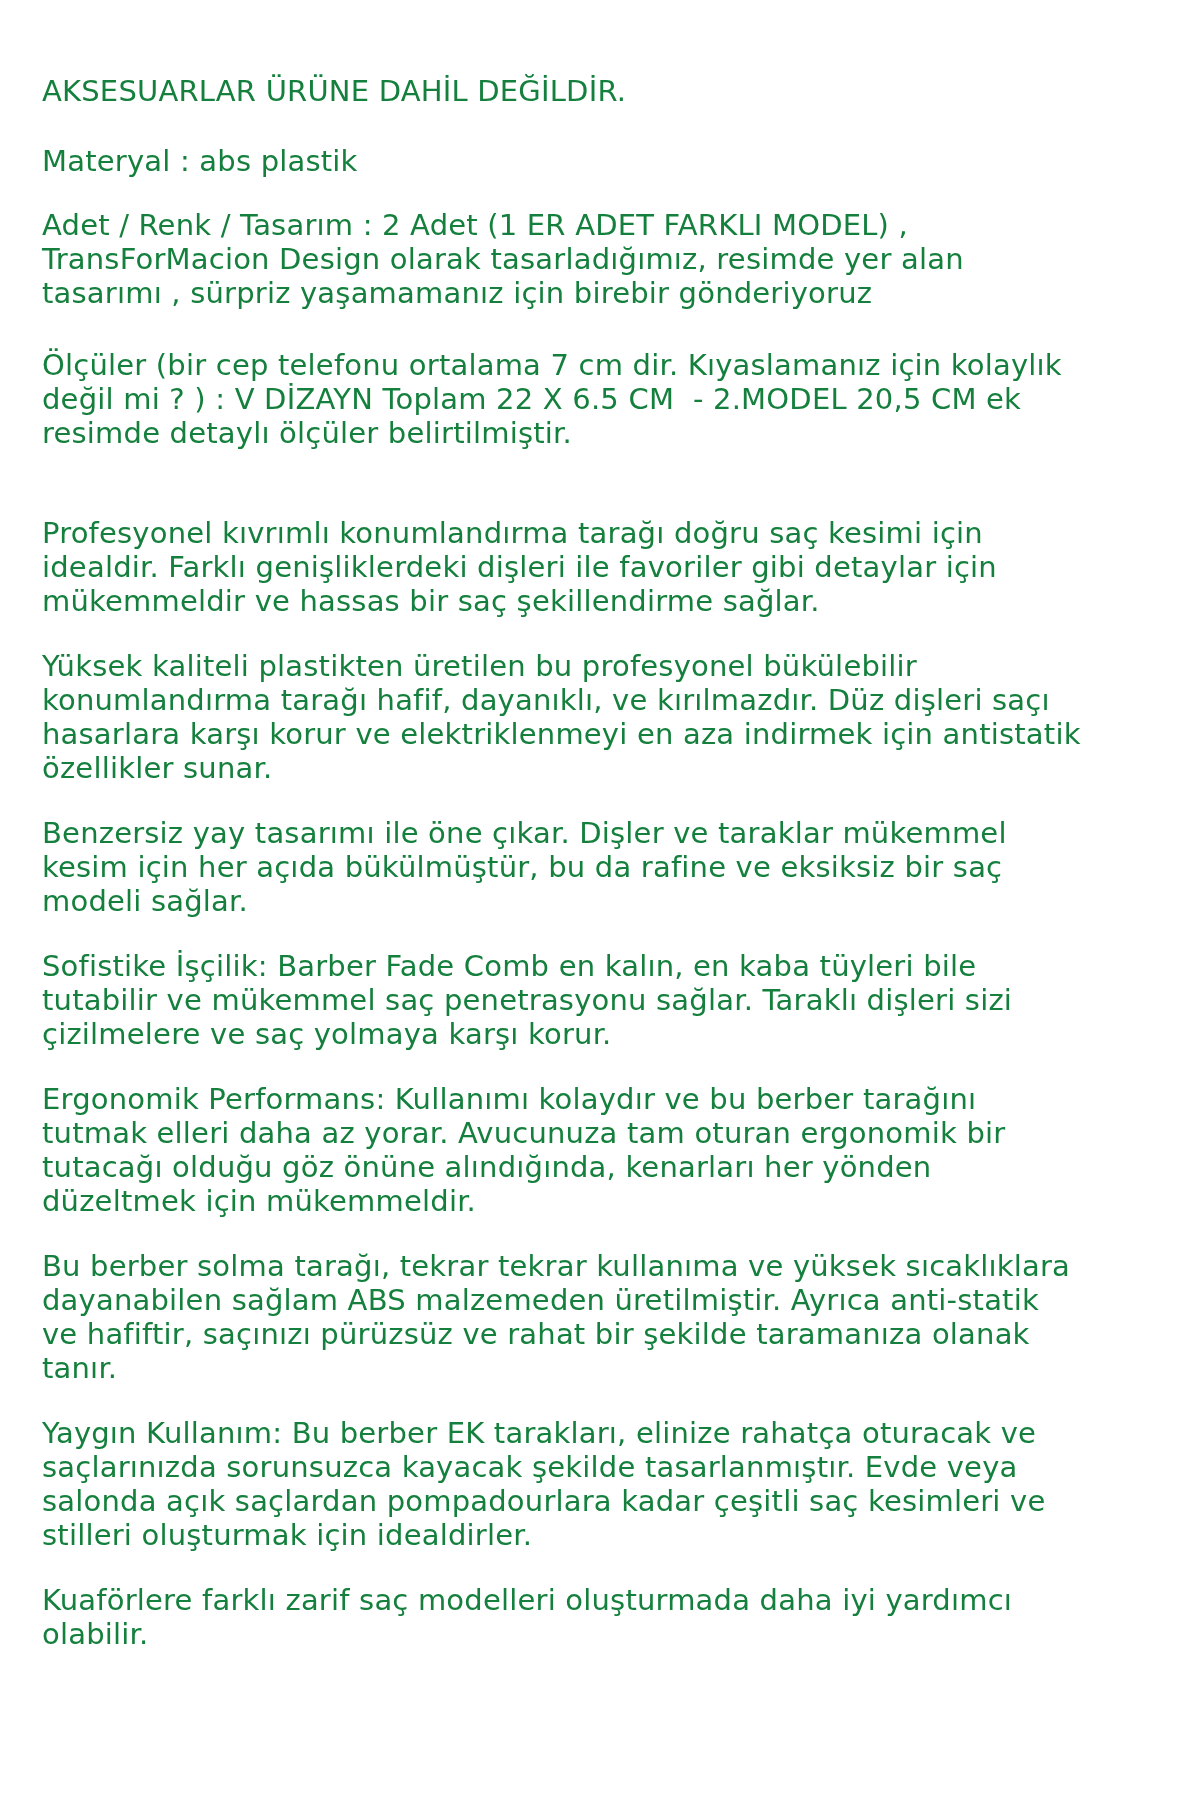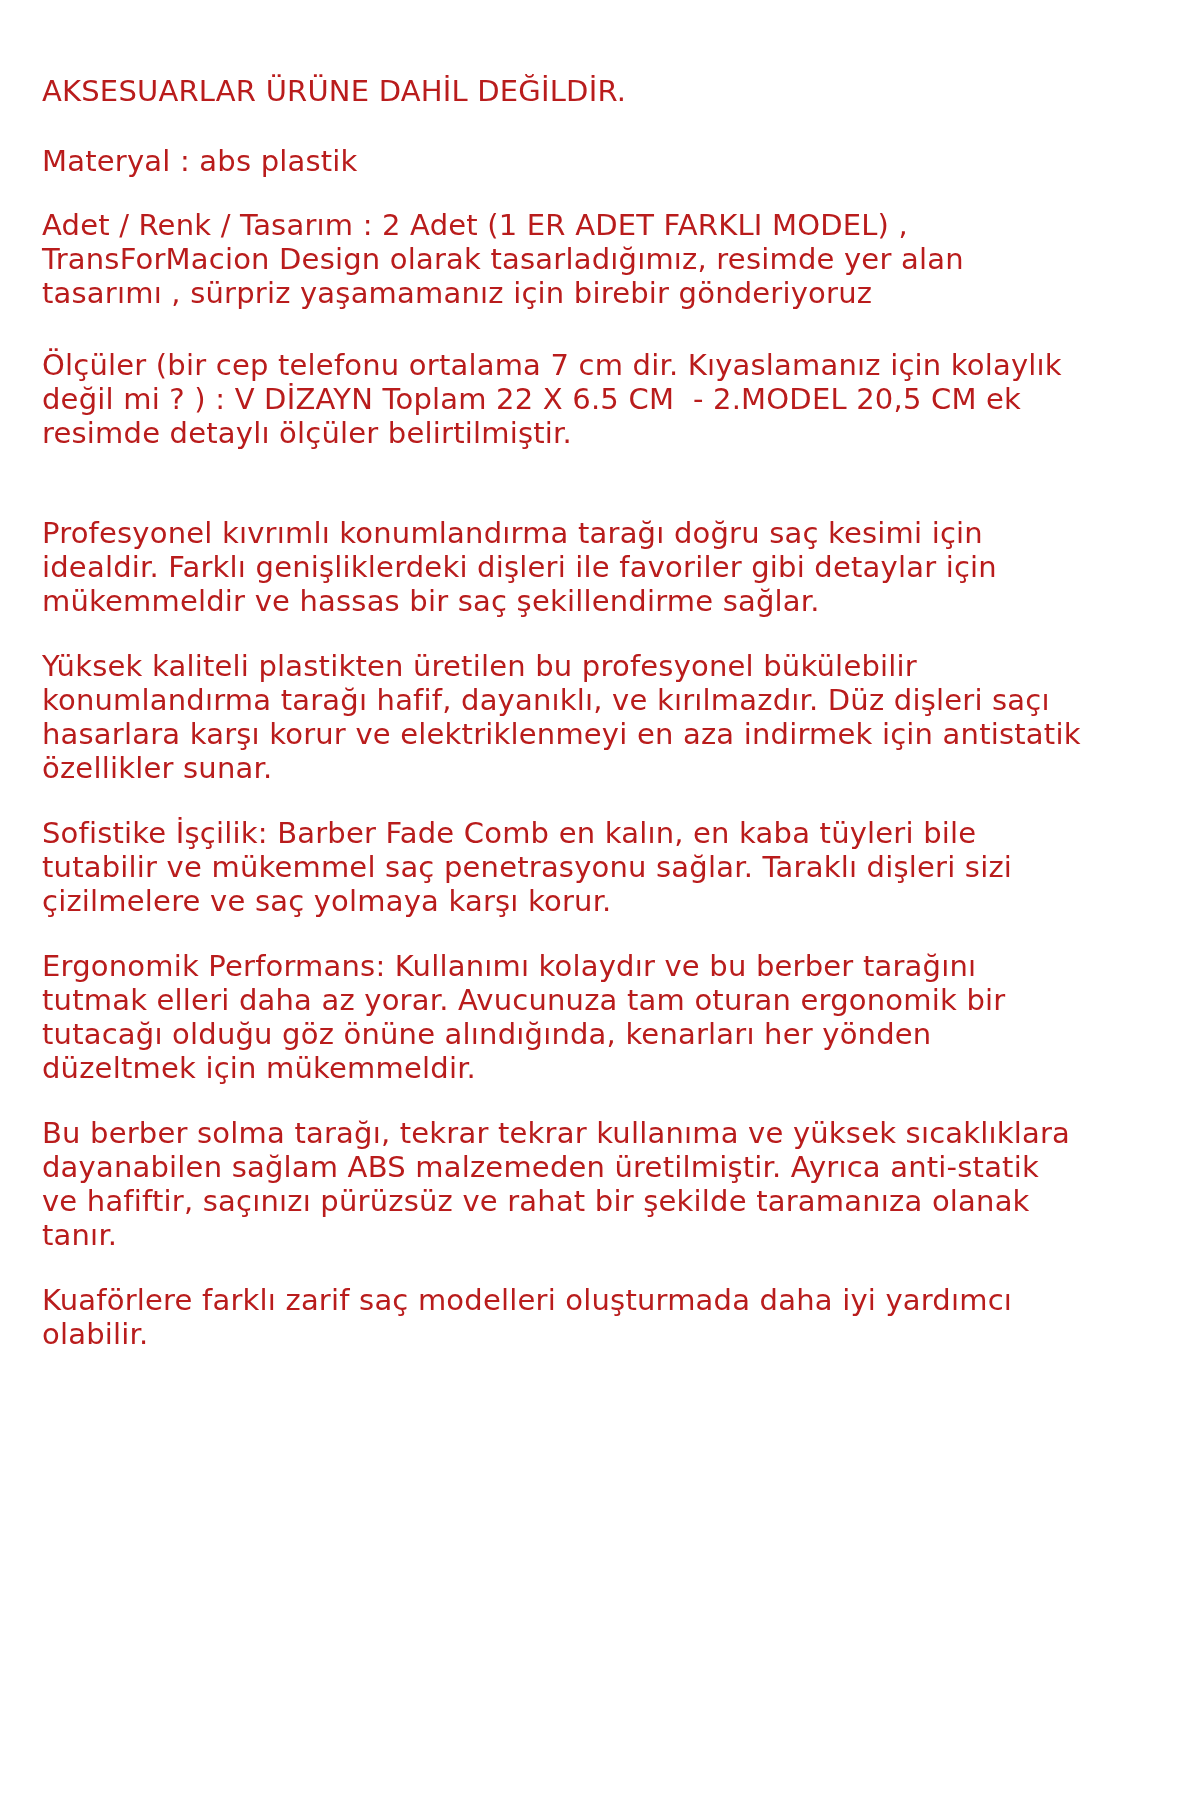--- a/index.html
+++ b/index.html
@@ -20,21 +20,21 @@
     padding: 74px 36px 0 42px;
     color: #3a3d42;
   }
   .para {
     margin: 0 0 31px 0;
     font-size: 29px;
     line-height: 34px;
     font-weight: 400;
     letter-spacing: 0.2px;
     white-space: pre-wrap;
-    color: #b91c1c;
+    color: #15803d;
   }
   .para.after-title   { margin-bottom: 36px; }
   .para.after-material{ margin-bottom: 30px; }
   .para.after-qty     { margin-bottom: 38px; }
   .para.gap-large     { margin-bottom: 66px; }
   .para:last-child    { margin-bottom: 0; }
 </style>
 </head>
 <body>
 
@@ -47,26 +47,33 @@
   <p class="para gap-large">Ölçüler (bir cep telefonu ortalama 7 cm dir. Kıyaslamanız için kolaylık
 değil mi ? ) : V DİZAYN Toplam 22 X 6.5 CM  - 2.MODEL 20,5 CM ek
 resimde detaylı ölçüler belirtilmiştir.</p>
   <p class="para">Profesyonel kıvrımlı konumlandırma tarağı doğru saç kesimi için
 idealdir. Farklı genişliklerdeki dişleri ile favoriler gibi detaylar için
 mükemmeldir ve hassas bir saç şekillendirme sağlar.</p>
   <p class="para">Yüksek kaliteli plastikten üretilen bu profesyonel bükülebilir
 konumlandırma tarağı hafif, dayanıklı, ve kırılmazdır. Düz dişleri saçı
 hasarlara karşı korur ve elektriklenmeyi en aza indirmek için antistatik
 özellikler sunar.</p>
+  <p class="para">Benzersiz yay tasarımı ile öne çıkar. Dişler ve taraklar mükemmel
+kesim için her açıda bükülmüştür, bu da rafine ve eksiksiz bir saç
+modeli sağlar.</p>
   <p class="para">Sofistike İşçilik: Barber Fade Comb en kalın, en kaba tüyleri bile
 tutabilir ve mükemmel saç penetrasyonu sağlar. Taraklı dişleri sizi
 çizilmelere ve saç yolmaya karşı korur.</p>
   <p class="para">Ergonomik Performans: Kullanımı kolaydır ve bu berber tarağını
 tutmak elleri daha az yorar. Avucunuza tam oturan ergonomik bir
 tutacağı olduğu göz önüne alındığında, kenarları her yönden
 düzeltmek için mükemmeldir.</p>
   <p class="para">Bu berber solma tarağı, tekrar tekrar kullanıma ve yüksek sıcaklıklara
 dayanabilen sağlam ABS malzemeden üretilmiştir. Ayrıca anti-statik
 ve hafiftir, saçınızı pürüzsüz ve rahat bir şekilde taramanıza olanak
 tanır.</p>
+  <p class="para">Yaygın Kullanım: Bu berber EK tarakları, elinize rahatça oturacak ve
+saçlarınızda sorunsuzca kayacak şekilde tasarlanmıştır. Evde veya
+salonda açık saçlardan pompadourlara kadar çeşitli saç kesimleri ve
+stilleri oluşturmak için idealdirler.</p>
   <p class="para">Kuaförlere farklı zarif saç modelleri oluşturmada daha iyi yardımcı
 olabilir.</p>
 </main>
 
 </body></html>

